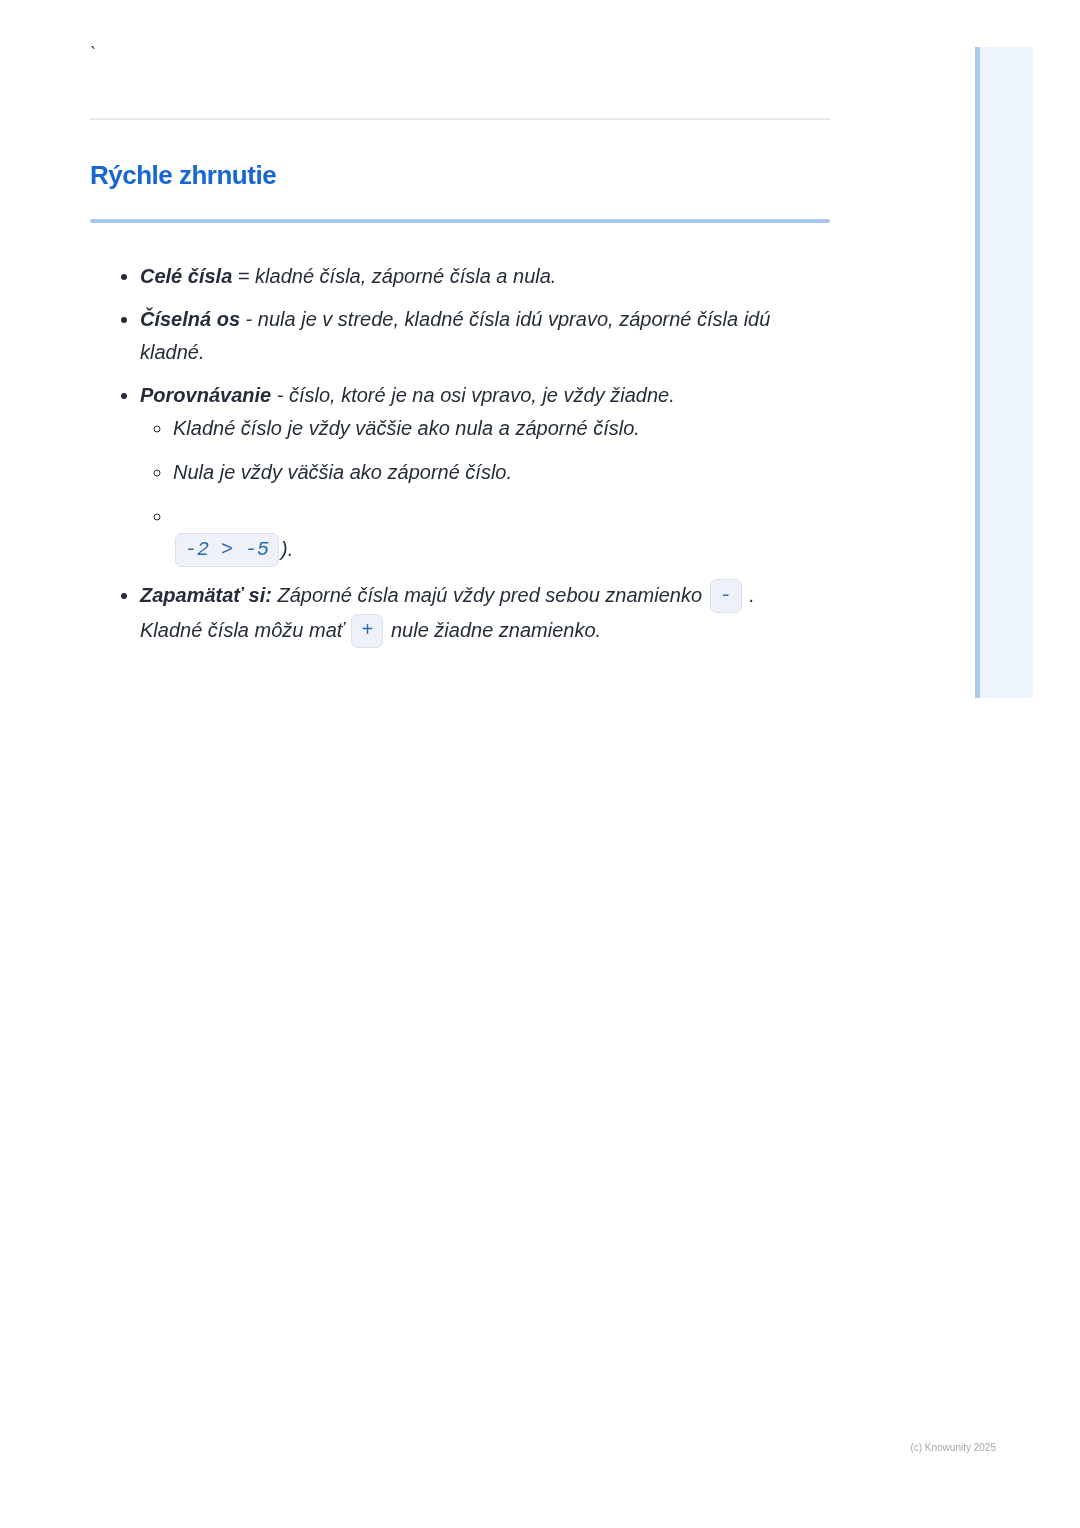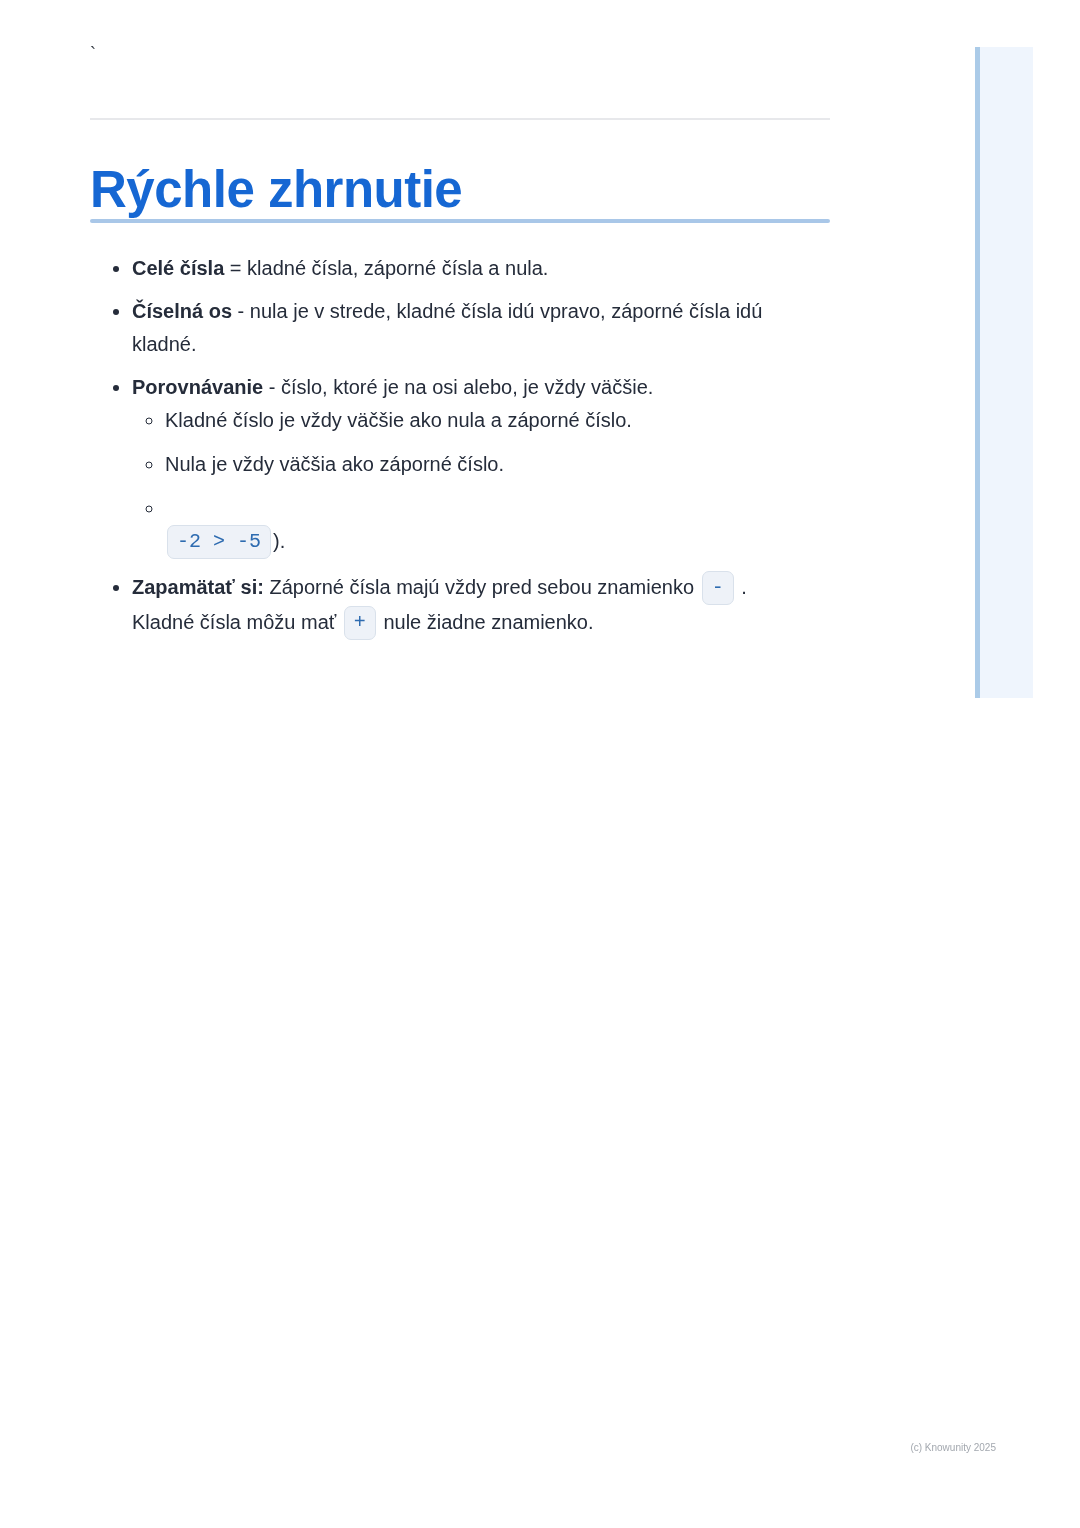--- a/index.html
+++ b/index.html
@@ -28,21 +28,21 @@
     top: 118px;
     width: 740px;
     height: 2px;
     background: #e7e8eb;
   }
   .page-title {
     position: absolute;
     left: 90px;
     top: 160px;
     margin: 0;
-    font-size: 51px;
+    font-size: 26px;
     font-weight: 700;
     letter-spacing: -0.5px;
     color: #1667d3;
   }
   .title-rule {
     position: absolute;
     left: 90px;
     top: 219px;
     width: 740px;
     height: 4px;
@@ -51,23 +51,24 @@
   }
   .content {
     position: absolute;
     left: 90px;
     top: 244px;
     width: 745px;
     font-size: 20px;
     line-height: 33px;
   }
   ul.main-list {
-    margin: 8px;
+    margin: 16px;
     padding: 0 0 0 34px;
     list-style: disc;
+    font-style: italic;
   }
   ul.main-list > li {
     margin: 0 0 10px 0;
   }
   ul.sub-list {
     margin: 0;
     padding: 0 0 0 33px;
     list-style: circle;
   }
   ul.sub-list > li {
@@ -133,21 +134,21 @@
       <li>
         <span class="b">Celé čísla</span><span> = kladné čísla, záporné čísla a nula.</span>
       </li>
 
       <li>
         <span class="b">Číselná os</span><span> - nula je v strede, kladné čísla idú vpravo, záporné čísla idú</span><br>
         <span>kladné.</span>
       </li>
 
       <li>
-        <span class="b">Porovnávanie</span><span> - číslo, ktoré je na osi alebo, je vždy väčšie.</span>
+        <span class="b">Porovnávanie</span><span> - číslo, ktoré je na osi vpravo, je vždy žiadne.</span>
         <ul class="sub-list">
           <li>
             <span>Kladné číslo je vždy väčšie ako nula a záporné číslo.</span>
           </li>
           <li>
             <span>Nula je vždy väčšia ako záporné číslo.</span>
           </li>
           <li>
             <br>
             <span class="chip">-2 &gt; -5</span><span>).</span>

